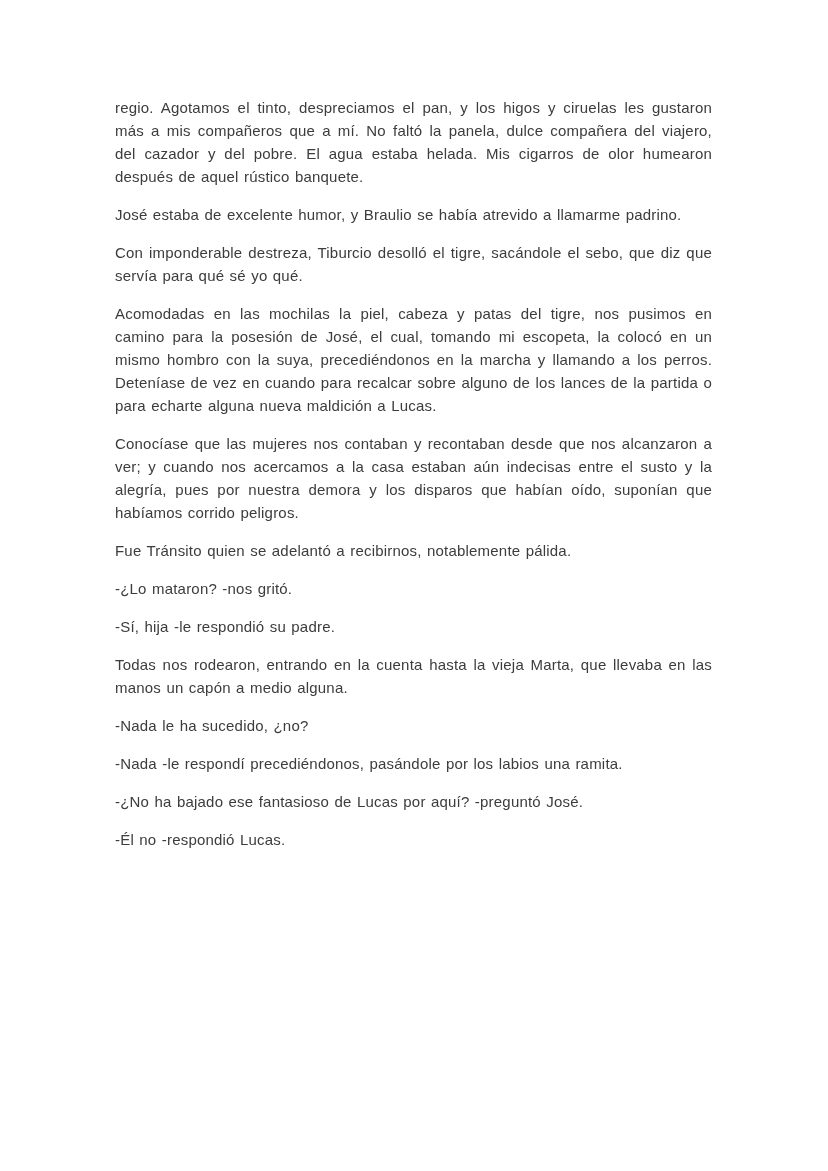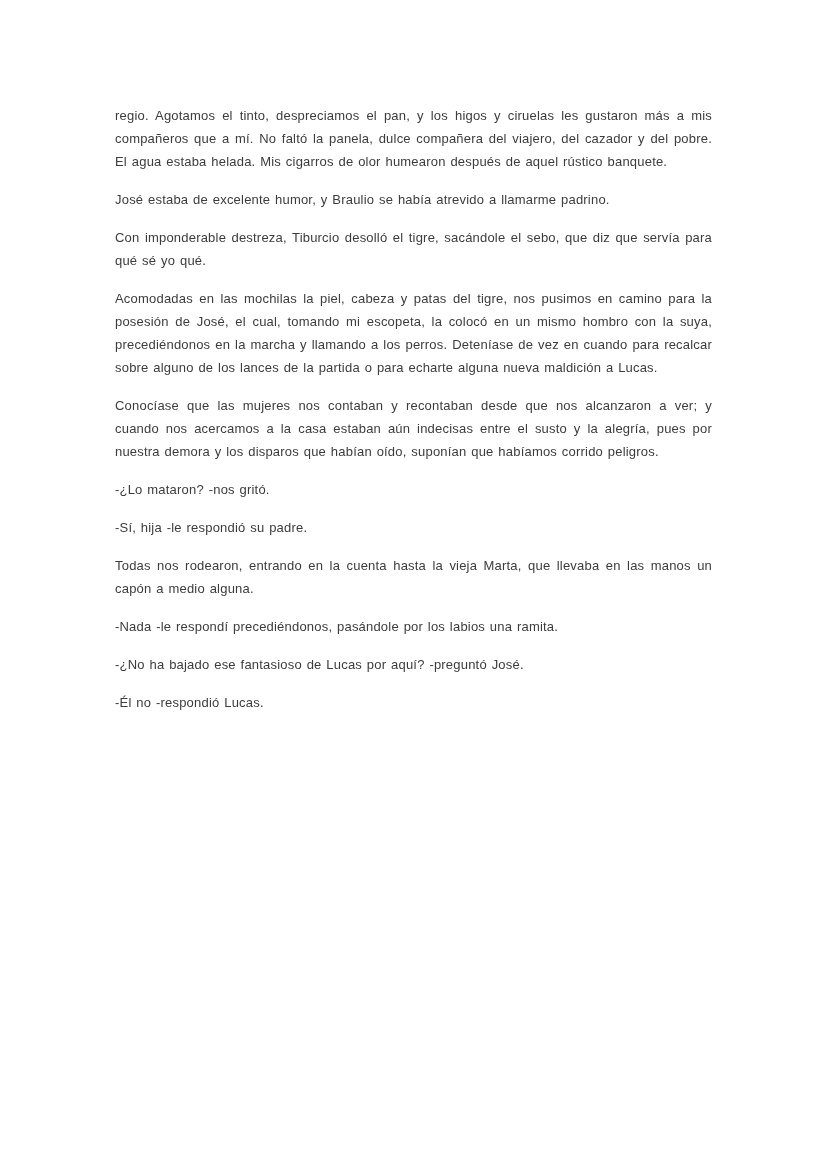--- a/index.html
+++ b/index.html
@@ -21,41 +21,43 @@
     box-sizing: border-box;
   }
   .text-block {
     position: absolute;
     top: 96px;
     left: 115px;
     width: 597px;
     color: #3c3c3c;
   }
   .text-block p {
-    margin: 8px 0 15px 0;
-    font-size: 13px;
+    margin: 0 0 15px 0;
+    font-size: 15px;
     line-height: 23px;
     letter-spacing: 0.2px;
     text-align: justify;
     text-justify: inter-word;
     -webkit-hyphens: none;
     hyphens: none;
     word-spacing: 1px;
   }
 </style>
 </head>
 <body>
 
 <div class="page">
   <div class="text-block">
     <p>regio. Agotamos el tinto, despreciamos el pan, y los higos y ciruelas les gustaron más a mis compañeros que a mí. No faltó la panela, dulce compañera del viajero, del cazador y del pobre. El agua estaba helada. Mis cigarros de olor humearon después de aquel rústico banquete.</p>
     <p>José estaba de excelente humor, y Braulio se había atrevido a llamarme padrino.</p>
     <p>Con imponderable destreza, Tiburcio desolló el tigre, sacándole el sebo, que diz que servía para qué sé yo qué.</p>
     <p>Acomodadas en las mochilas la piel, cabeza y patas del tigre, nos pusimos en camino para la posesión de José, el cual, tomando mi escopeta, la colocó en un mismo hombro con la suya, precediéndonos en la marcha y llamando a los perros. Deteníase de vez en cuando para recalcar sobre alguno de los lances de la partida o para echarte alguna nueva maldición a Lucas.</p>
     <p>Conocíase que las mujeres nos contaban y recontaban desde que nos alcanzaron a ver; y cuando nos acercamos a la casa estaban aún indecisas entre el susto y la alegría, pues por nuestra demora y los disparos que habían oído, suponían que habíamos corrido peligros.</p>
+    <p>Fue Tránsito quien se adelantó a recibirnos, notablemente pálida.</p>
     <p>-¿Lo mataron? -nos gritó.</p>
     <p>-Sí, hija -le respondió su padre.</p>
     <p>Todas nos rodearon, entrando en la cuenta hasta la vieja Marta, que llevaba en las manos un capón a medio alguna.</p>
+    <p>-Nada le ha sucedido, ¿no?</p>
     <p>-Nada -le respondí precediéndonos, pasándole por los labios una ramita.</p>
     <p>-¿No ha bajado ese fantasioso de Lucas por aquí? -preguntó José.</p>
     <p>-Él no -respondió Lucas.</p>
   </div>
 </div>
 
 </body></html>

